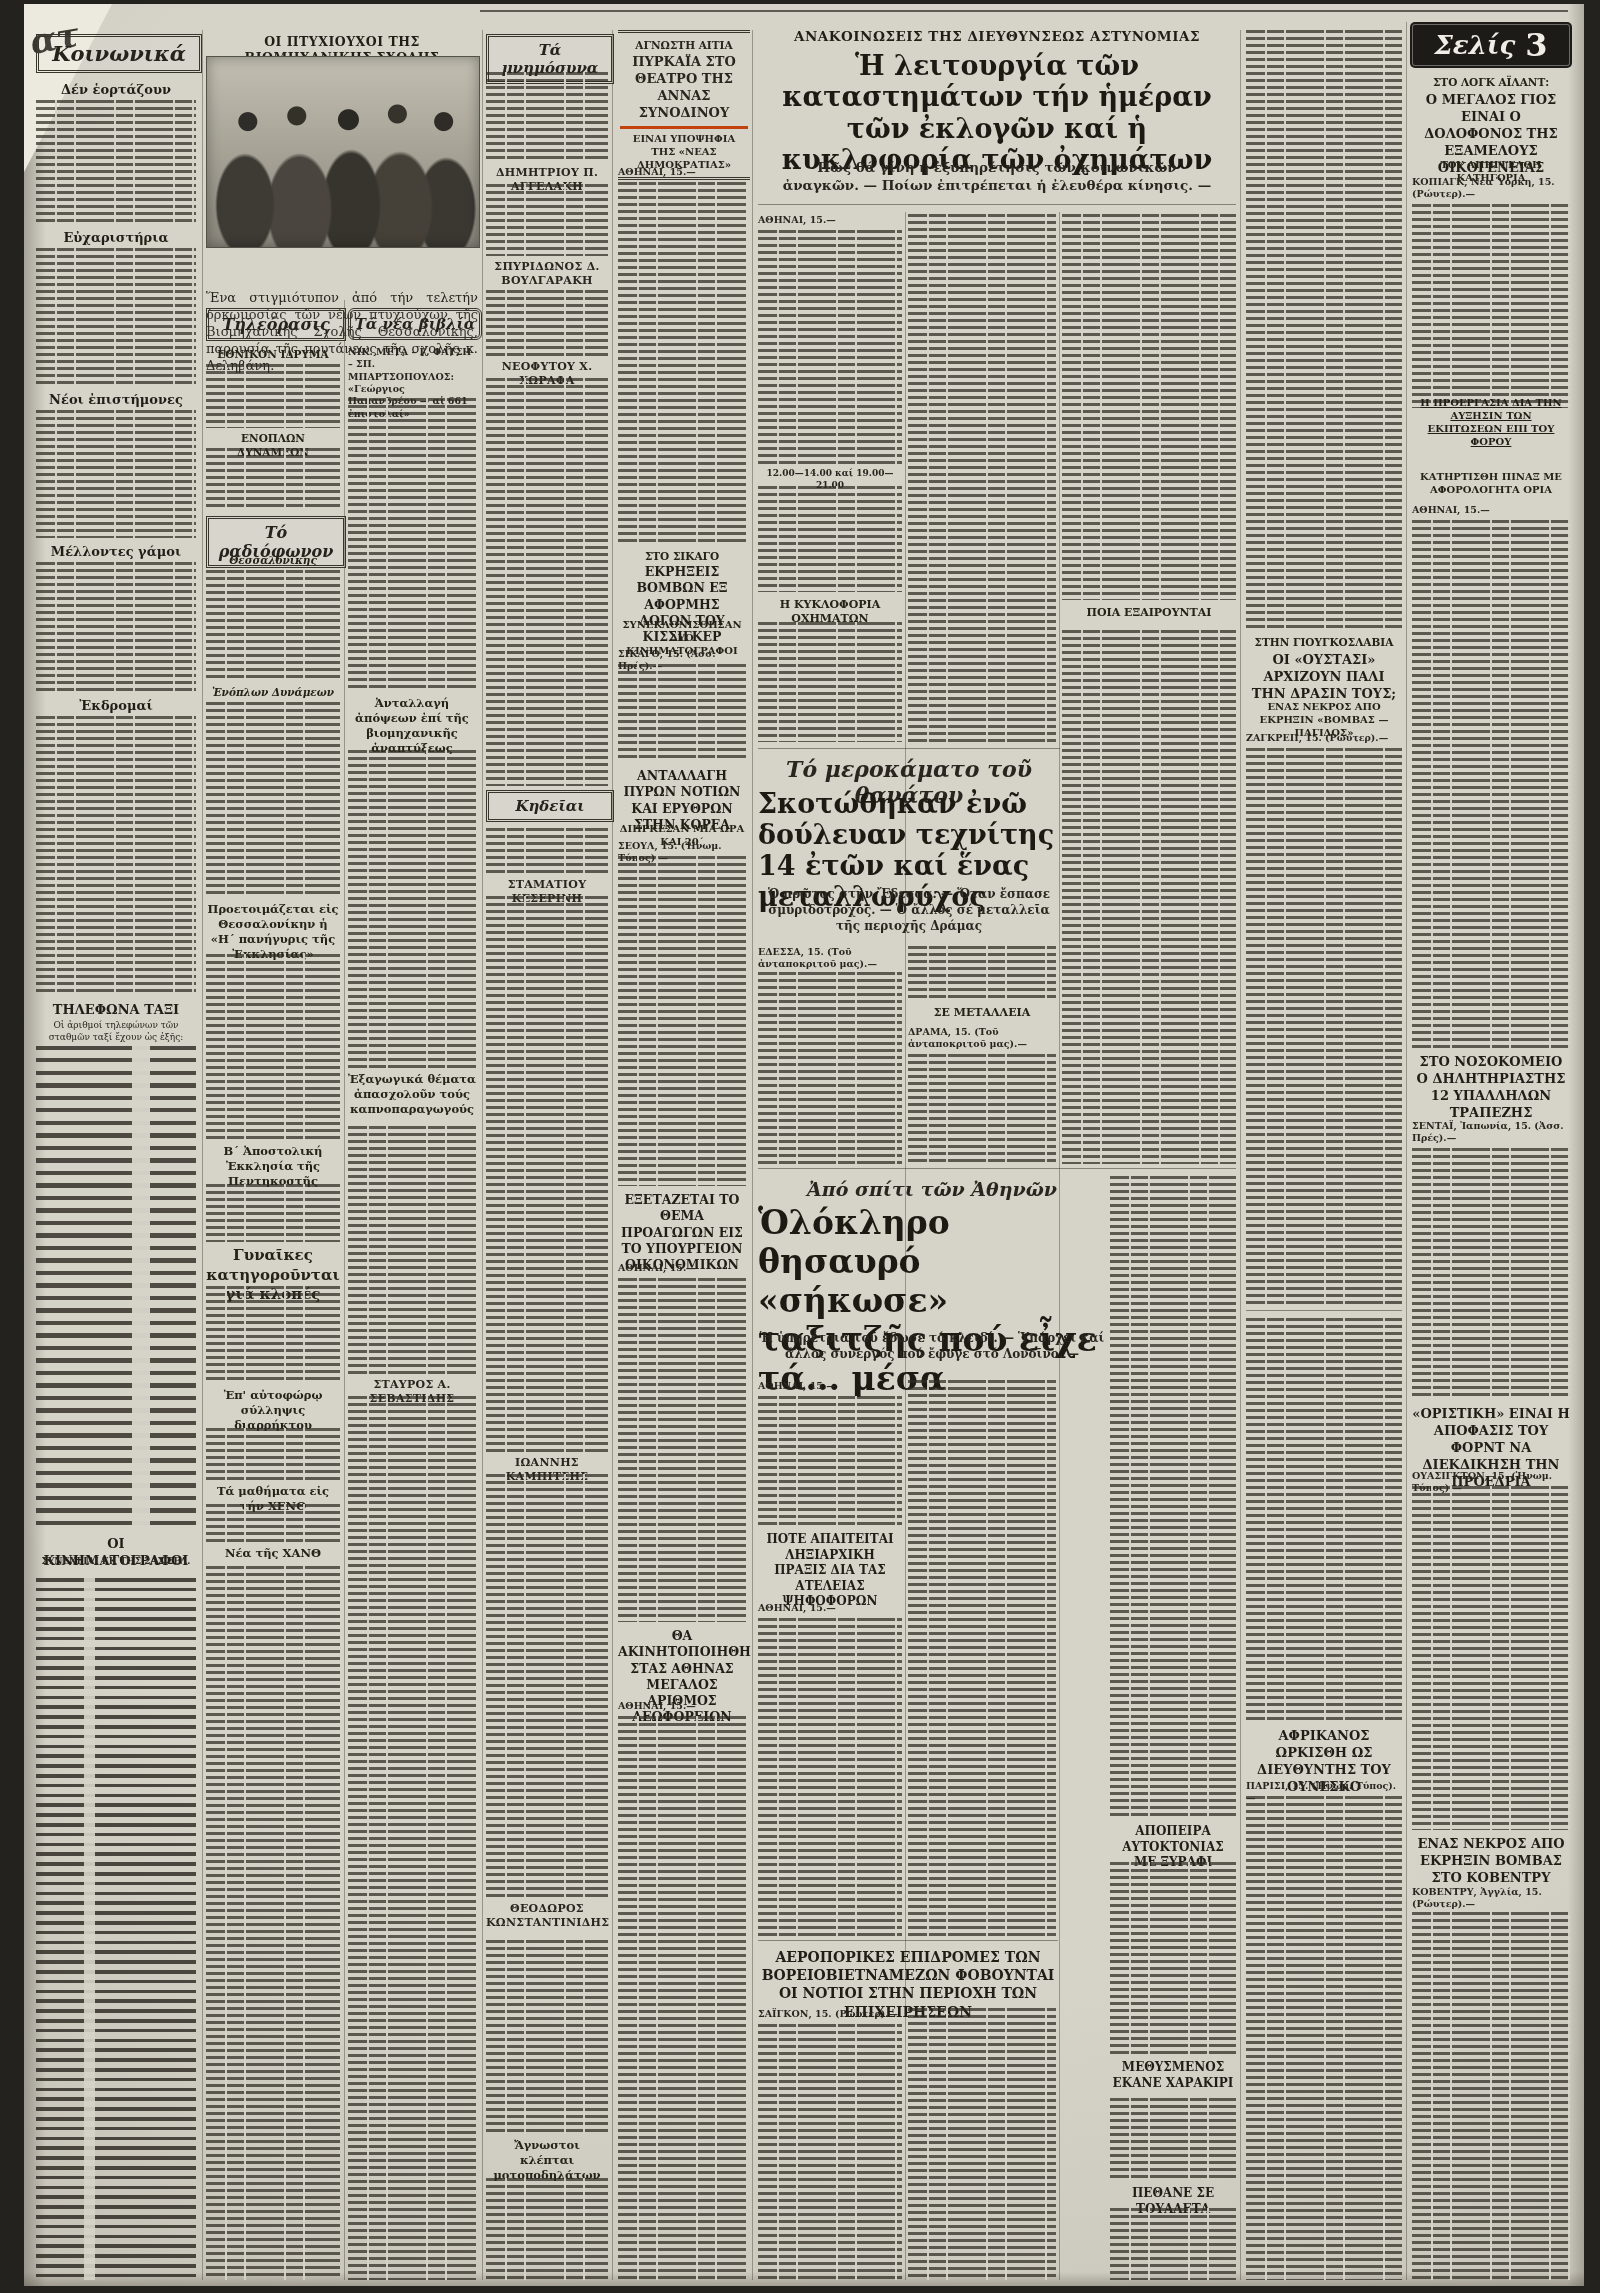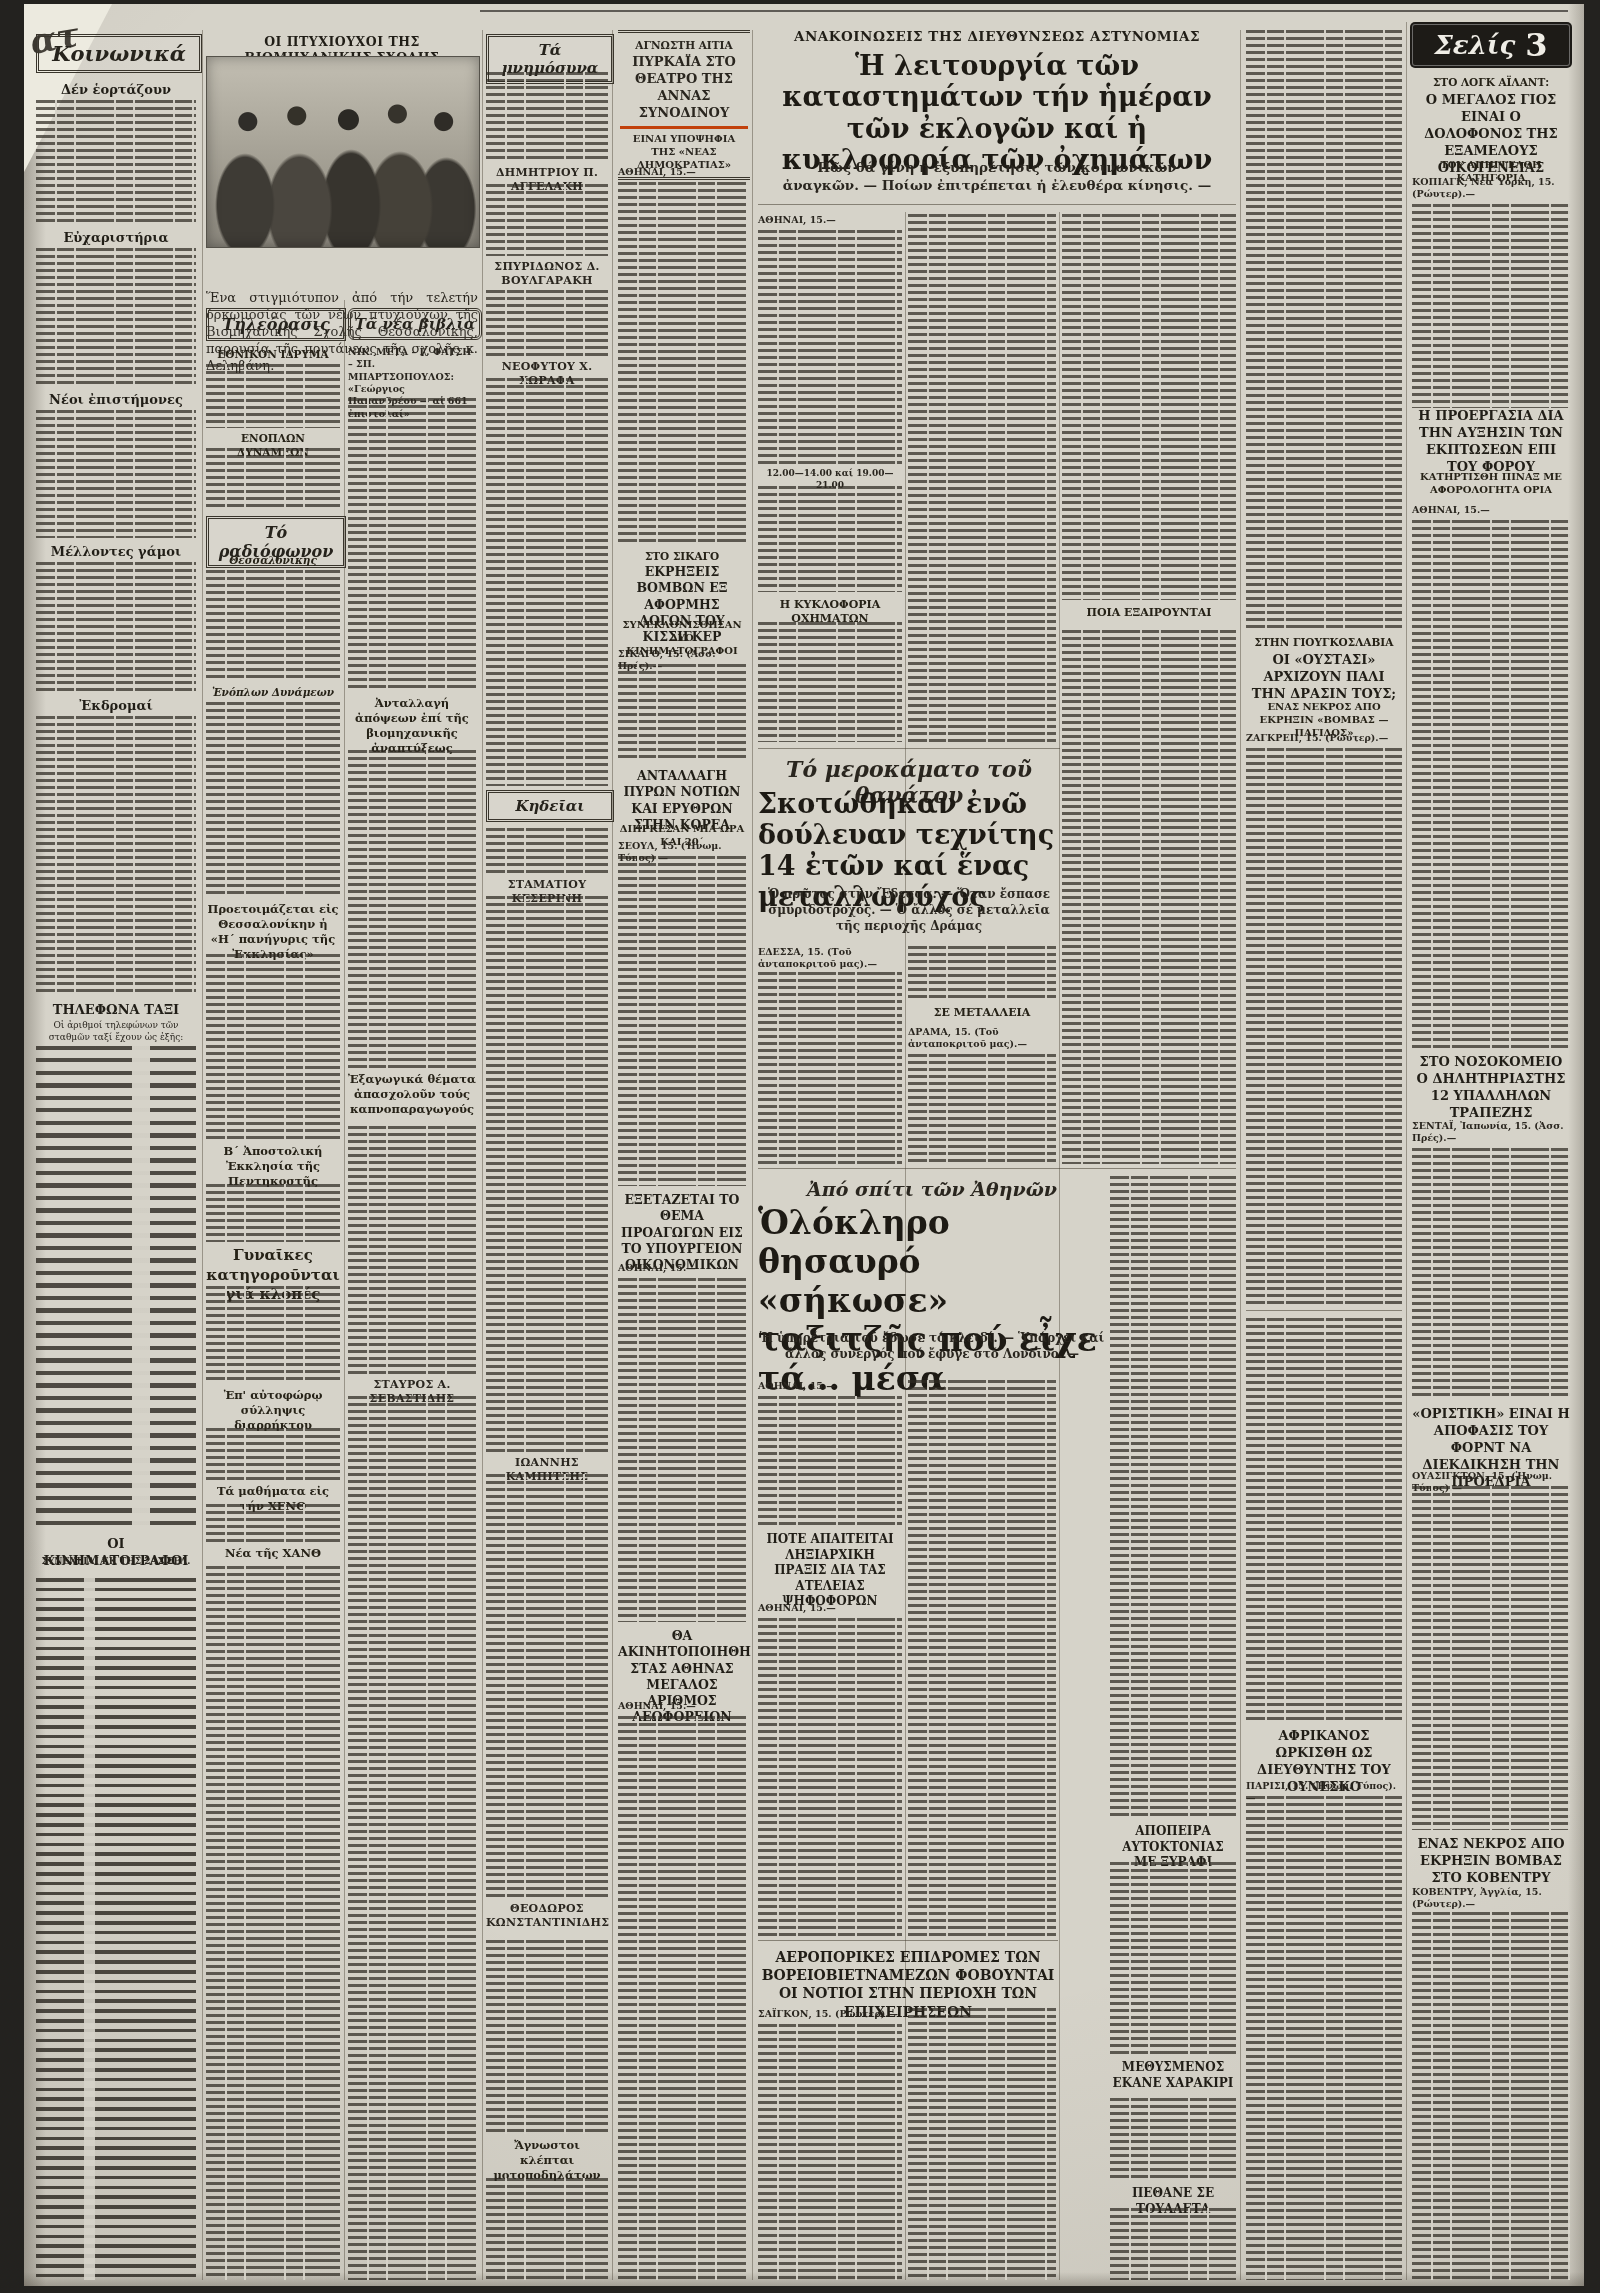--- a/index.html
+++ b/index.html
@@ -241,21 +241,21 @@
 
   <div class="blk selis" style="left:1412px;top:24px;width:158px;height:42px;">
     <span class="w1">Σελίς</span>
     <span class="w2">3</span>
   </div>
   <div class="blk sub-sm" style="left:1412px;top:76px;width:158px;">ΣΤΟ ΛΟΓΚ ΑΪΛΑΝΤ:</div>
   <div class="blk sub" style="left:1412px;top:92px;width:158px;font-size:13px;">Ο ΜΕΓΑΛΟΣ ΓΙΟΣ ΕΙΝΑΙ Ο ΔΟΛΟΦΟΝΟΣ ΤΗΣ ΕΞΑΜΕΛΟΥΣ ΟΙΚΟΓΕΝΕΙΑΣ</div>
   <div class="blk sub-sm" style="left:1412px;top:158px;width:158px;font-size:10px;">ΤΟΥ ΑΠΗΓΓΕΛΘΗ ΚΑΤΗΓΟΡΙΑ</div>
   <div class="blk dl" style="left:1412px;top:176px;width:158px;">ΚΟΠΙΑΓΚ, Νέα Ὑόρκη, 15. (Ρώυτερ).—</div>
   <div class="blk tx" style="left:1412px;top:204px;width:158px;height:204px;"></div>
-  <div class="blk sub" style="left:1412px;top:408px;width:158px;font-size:13px;">Η ΠΡΟΕΡΓΑΣΙΑ ΔΙΑ ΤΗΝ ΑΥΞΗΣΙΝ ΤΩΝ ΕΚΠΤΩΣΕΩΝ ΕΠΙ ΤΟΥ ΦΟΡΟΥ</div>
+  <div class="blk sub" style="left:1412px;top:396px;width:158px;font-size:10px;text-decoration:underline;">Η ΠΡΟΕΡΓΑΣΙΑ ΔΙΑ ΤΗΝ ΑΥΞΗΣΙΝ ΤΩΝ ΕΚΠΤΩΣΕΩΝ ΕΠΙ ΤΟΥ ΦΟΡΟΥ</div>
   <div class="blk sub-sm" style="left:1412px;top:470px;width:158px;font-size:10px;">ΚΑΤΗΡΤΙΣΘΗ ΠΙΝΑΞ ΜΕ ΑΦΟΡΟΛΟΓΗΤΑ ΟΡΙΑ</div>
   <div class="blk dl" style="left:1412px;top:504px;width:158px;">ΑΘΗΝΑΙ, 15.—</div>
   <div class="blk tx" style="left:1412px;top:520px;width:158px;height:528px;"></div>
   <div class="blk sub" style="left:1412px;top:1054px;width:158px;font-size:13px;">ΣΤΟ ΝΟΣΟΚΟΜΕΙΟ Ο ΔΗΛΗΤΗΡΙΑΣΤΗΣ 12 ΥΠΑΛΛΗΛΩΝ ΤΡΑΠΕΖΗΣ</div>
   <div class="blk dl" style="left:1412px;top:1120px;width:158px;">ΣΕΝΤΑΪ, Ἰαπωνία, 15. (Ἀσσ. Πρές).—</div>
   <div class="blk tx" style="left:1412px;top:1148px;width:158px;height:252px;"></div>
   <div class="blk sub" style="left:1412px;top:1406px;width:158px;font-size:13px;">«ΟΡΙΣΤΙΚΗ» ΕΙΝΑΙ Η ΑΠΟΦΑΣΙΣ ΤΟΥ ΦΟΡΝΤ ΝΑ ΔΙΕΚΔΙΚΗΣΗ ΤΗΝ ΠΡΟΕΔΡΙΑ</div>
   <div class="blk dl" style="left:1412px;top:1470px;width:158px;">ΟΥΑΣΙΓΚΤΩΝ, 15. (Ἡνωμ. Τύπος).—</div>
   <div class="blk tx" style="left:1412px;top:1486px;width:158px;height:344px;"></div>
   <div class="blk sub" style="left:1412px;top:1836px;width:158px;font-size:13px;">ΕΝΑΣ ΝΕΚΡΟΣ ΑΠΟ ΕΚΡΗΞΙΝ ΒΟΜΒΑΣ ΣΤΟ ΚΟΒΕΝΤΡΥ</div>

